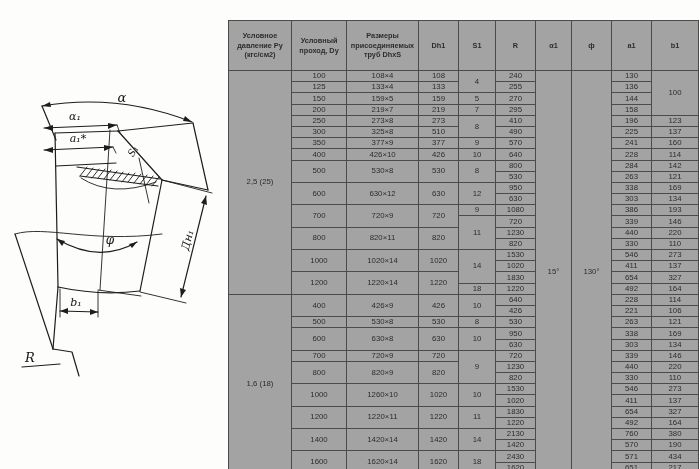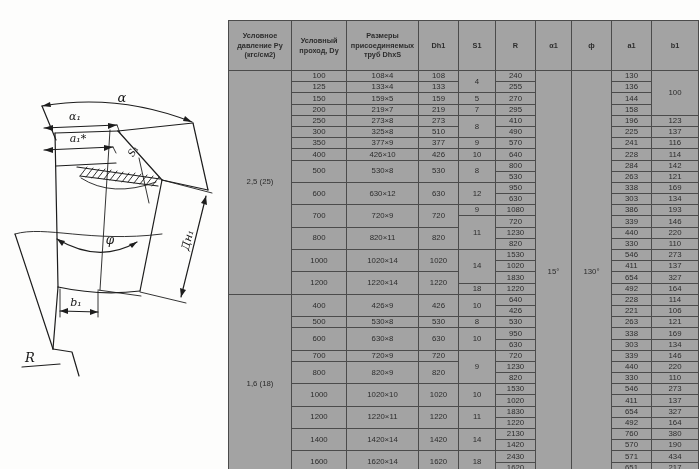--- a/index.html
+++ b/index.html
@@ -204,21 +204,21 @@
           <td>225</td>
           <td>137</td>
         </tr>
         <tr>
           <td>350</td>
           <td>377×9</td>
           <td>377</td>
           <td>9</td>
           <td>570</td>
           <td>241</td>
-          <td>116</td>
+          <td>160</td>
         </tr>
         <tr>
           <td>400</td>
           <td>426×10</td>
           <td>426</td>
           <td>10</td>
           <td>640</td>
           <td>228</td>
           <td>114</td>
         </tr>
@@ -361,21 +361,21 @@
           <td>440</td>
           <td>220</td>
         </tr>
         <tr>
           <td>820</td>
           <td>330</td>
           <td>110</td>
         </tr>
         <tr>
           <td rowspan="2">1000</td>
-          <td rowspan="2">1020×10</td>
+          <td rowspan="2">1260×10</td>
           <td rowspan="2">1020</td>
           <td rowspan="2">10</td>
           <td>1530</td>
           <td>546</td>
           <td>273</td>
         </tr>
         <tr>
           <td>1020</td>
           <td>411</td>
           <td>137</td>

